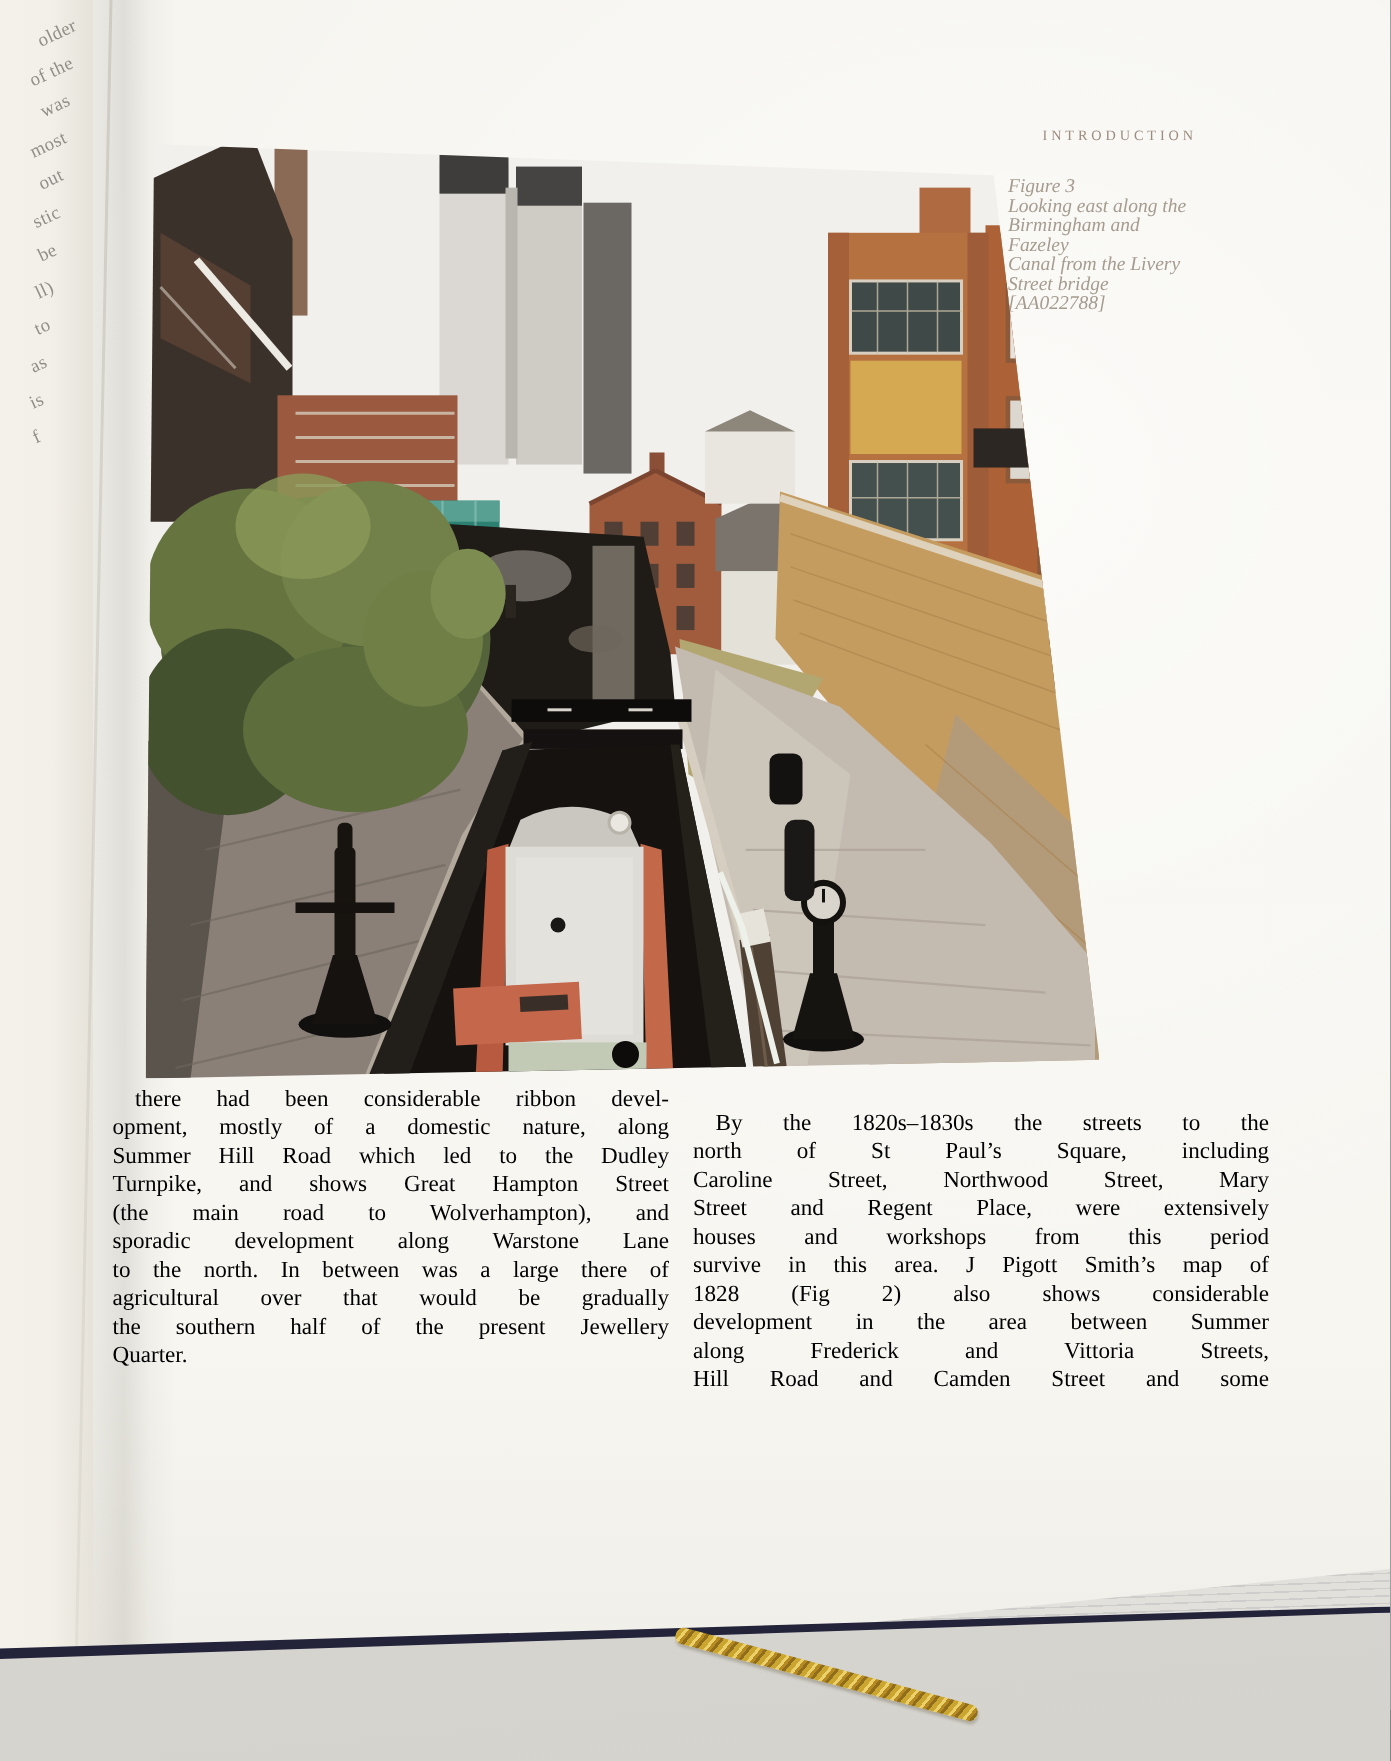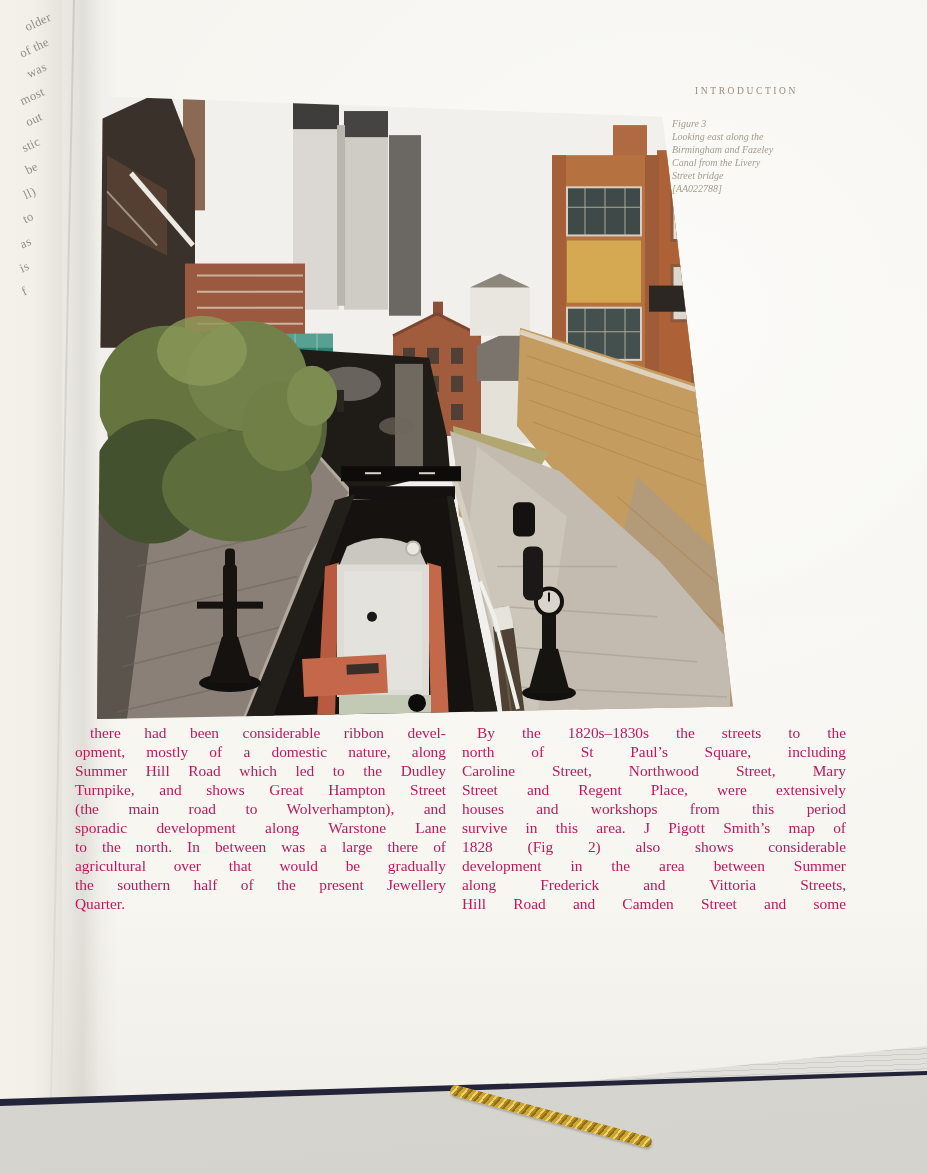--- a/index.html
+++ b/index.html
@@ -42,37 +42,37 @@
     transform:rotate(-30deg);
   }
 
   
   .intro-header{
     position:absolute;left:675px;top:86px;width:180px;
     font-size:9.5px;letter-spacing:2.6px;color:#9b8c7e;margin-left:20px;
   }
   .fig-caption{
     position:absolute;left:672px;top:117px;width:130px;
-    font-style:italic;font-size:10px;line-height:13px;color:#a59c8f;
+    font-style:italic;font-size:13px;line-height:13px;color:#a59c8f;
   }
 
   
   .photo{
     position:absolute;left:97px;top:95px;width:636px;height:624px;
     clip-path:polygon(0.9% 0.2%, 88.9% 3.5%, 100% 98%, 0% 100%);
   }
   .photo svg{display:block;width:100%;height:100%;}
 
   
   .col{
     position:absolute;top:723px;
-    font-size:15.4px;line-height:19px;color:#be185d;
+    font-size:15.4px;line-height:19px;color:#000000;
   }
   .col-left{left:75px;width:371px;}
-  .col-right{left:462px;width:384px;}
+  .col-right{left:462px;width:384px;margin-top:16px;}
   .textline{text-align:justify;text-align-last:justify;white-space:nowrap;}
   .textline{white-space:normal;}
   .col .textline:first-child{text-indent:15px;}
   .col-left .textline:last-child{text-align-last:left;}
 
   
   .fore-edge{
     position:absolute;inset:0;
     clip-path:polygon(548px 1085px, 927px 1046px, 927px 1077px, 560px 1104px);
     background:

